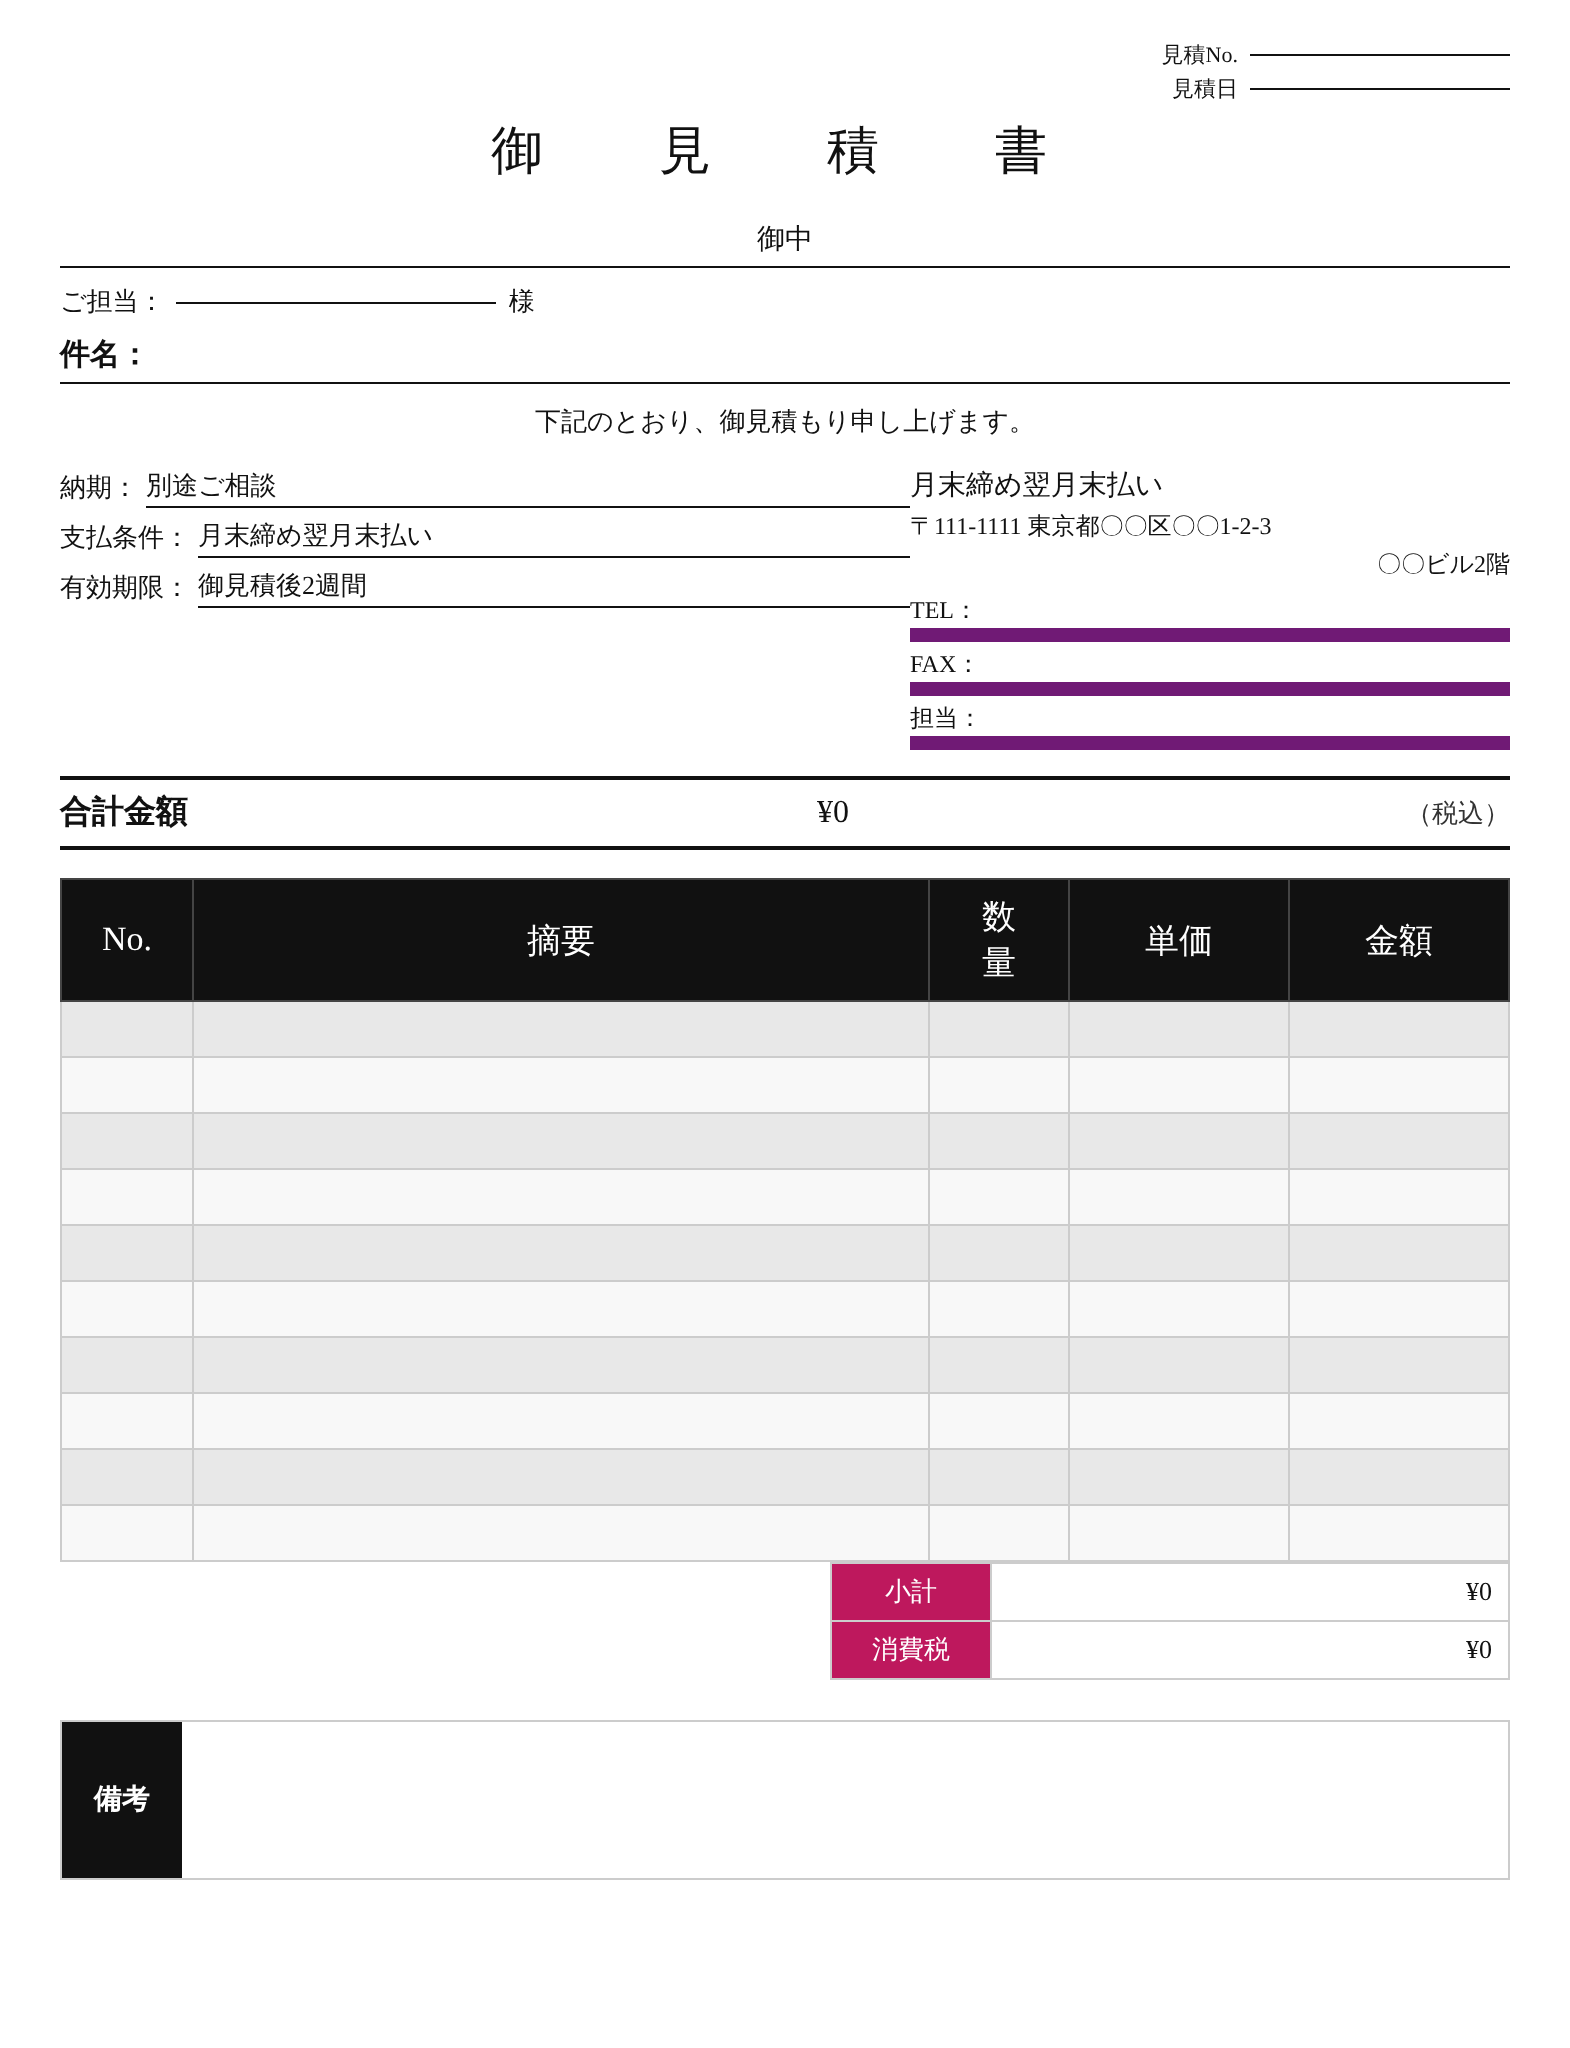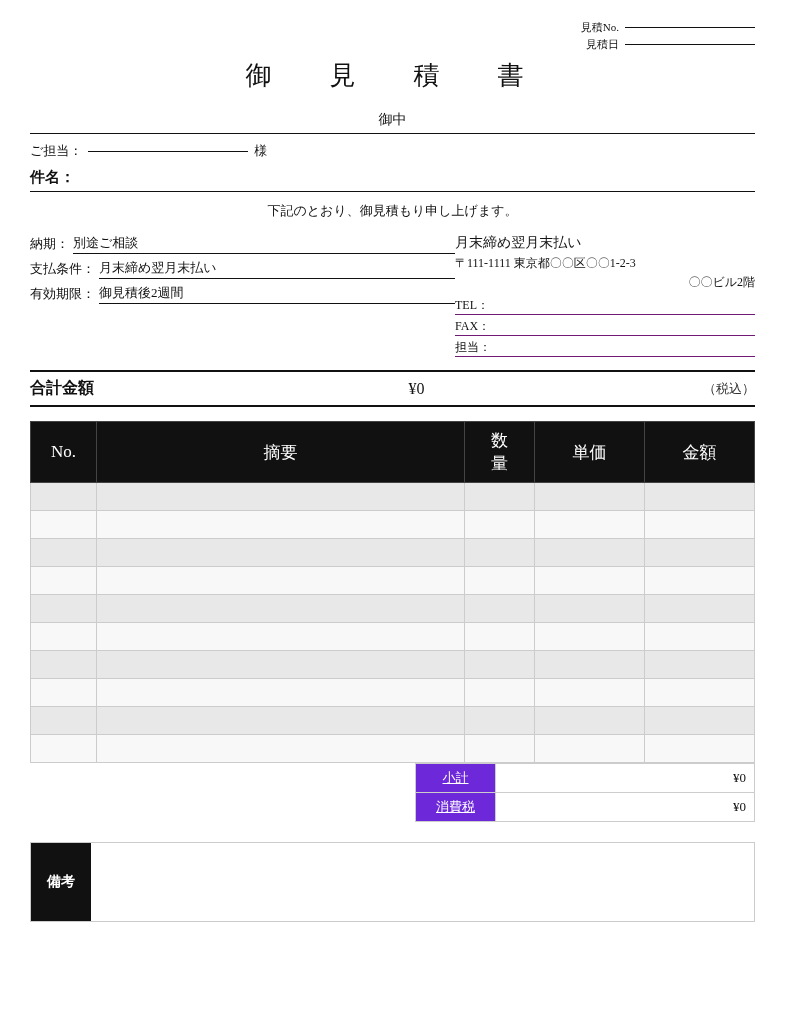--- a/index.html
+++ b/index.html
@@ -117,21 +117,21 @@
     }
     .company-building {
       font-size: 12px;
       text-align: right;
       margin-bottom: 6px;
     }
     .company-contact-row {
       display: flex;
       align-items: flex-end;
       margin-bottom: 3px;
-      border-bottom: 1px solid #701a75;
+      border-bottom: 7px solid #701a75;
     }
     .company-contact-label {
       white-space: nowrap;
       font-size: 12px;
       margin-right: 4px;
     }
     .company-contact-val {
       flex: 1;
       font-size: 12px;
       padding-bottom: 1px;
@@ -200,25 +200,24 @@
     }
     .summary-table {
       width: 340px;
     }
     .summary-table td {
       padding: 5px 8px;
       border: 1px solid #ccc;
       font-size: 13px;
     }
     .summary-label-cell {
-      background: #6d28d9;
+      background: #be185d;
       color: #fff;
       text-align: center;
       width: 80px;
-      text-decoration: underline;
     }
     .summary-value-cell {
       text-align: right;
       background: #fff;
     }
     .summary-total-value {
       font-weight: bold;
     }
     .remarks-section {
       margin-top: 20px;

